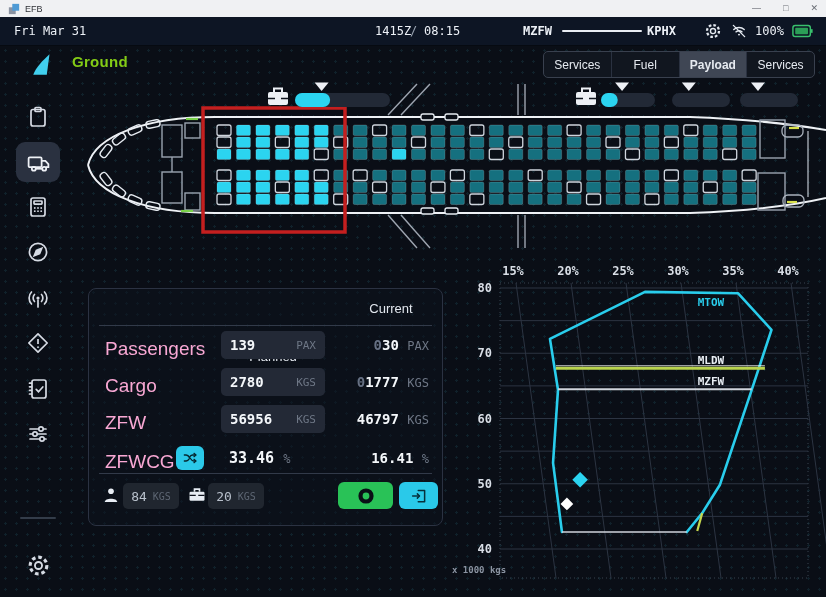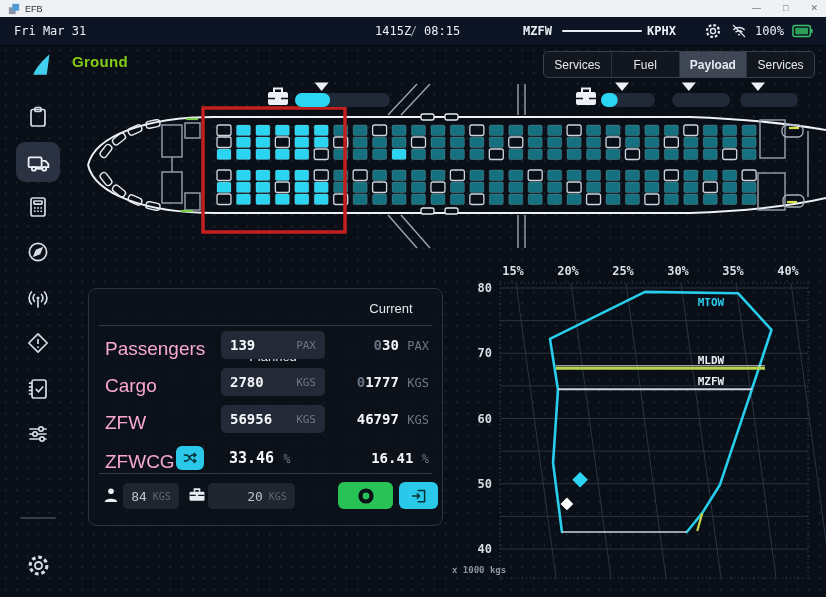--- a/index.html
+++ b/index.html
@@ -506,21 +506,21 @@
       </svg>
       <div class="inbox" style="left:34px;">
         <span class="v">84</span>
         <span class="u">KGS</span>
       </div>
       <svg style="position:absolute;left:98px;top:4px;" width="20" height="20" viewBox="0 0 24 24">
         <rect x="3" y="8" width="18" height="11" rx="1.5" fill="#e8edf4"></rect>
         <path d="M9 8V5h6v3" fill="none" stroke="#e8edf4" stroke-width="2"></path>
         <path d="M3 12.5h7.5m3 0H21" stroke="#10151f" stroke-width="1.4"></path>
       </svg>
-      <div class="inbox" style="left:119px;padding-left:31px;">
+      <div class="inbox" style="left:119px;">
         <span class="v">20</span>
         <span class="u">KGS</span>
       </div>
       <div class="btn green">
         <svg width="22" height="22" viewBox="0 0 24 24">
           <circle cx="12" cy="12" r="6" fill="none" stroke="#0a1016" stroke-width="4.6"></circle>
         </svg>
       </div>
       <div class="btn cyan">
         <svg width="18" height="18" viewBox="0 0 24 24" fill="none" stroke="#06313c" stroke-width="2" stroke-linecap="round" stroke-linejoin="round">

